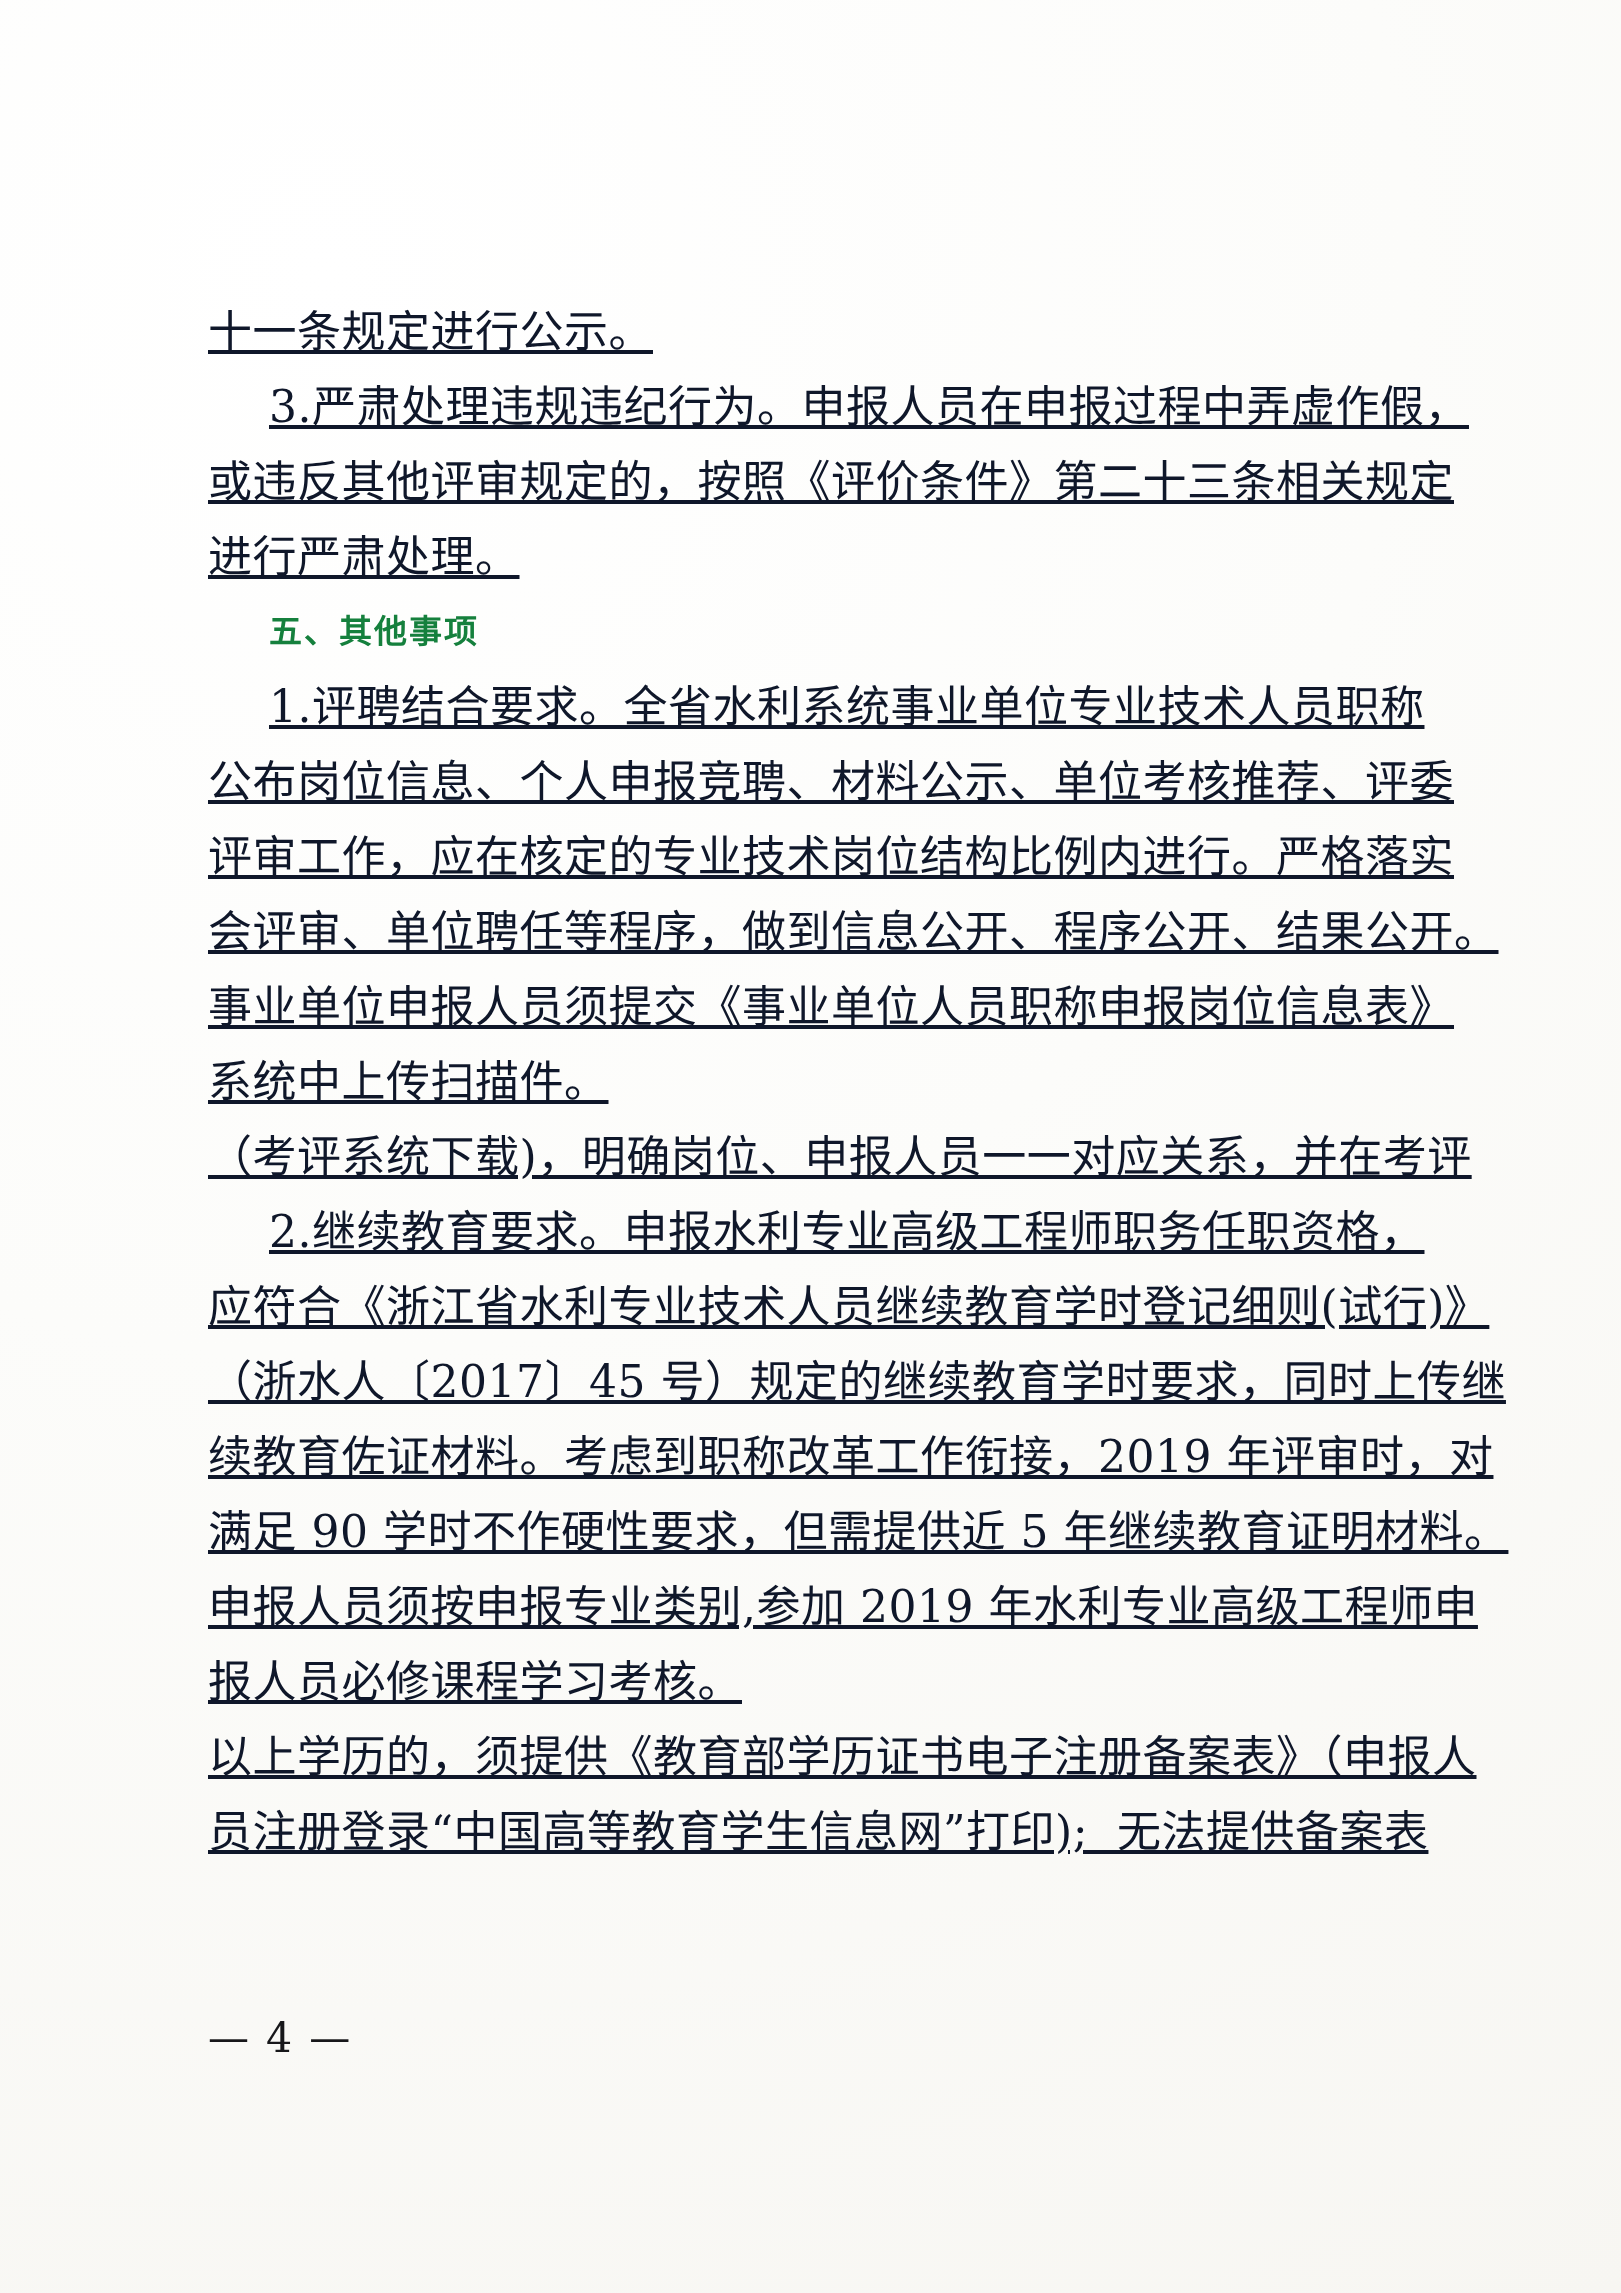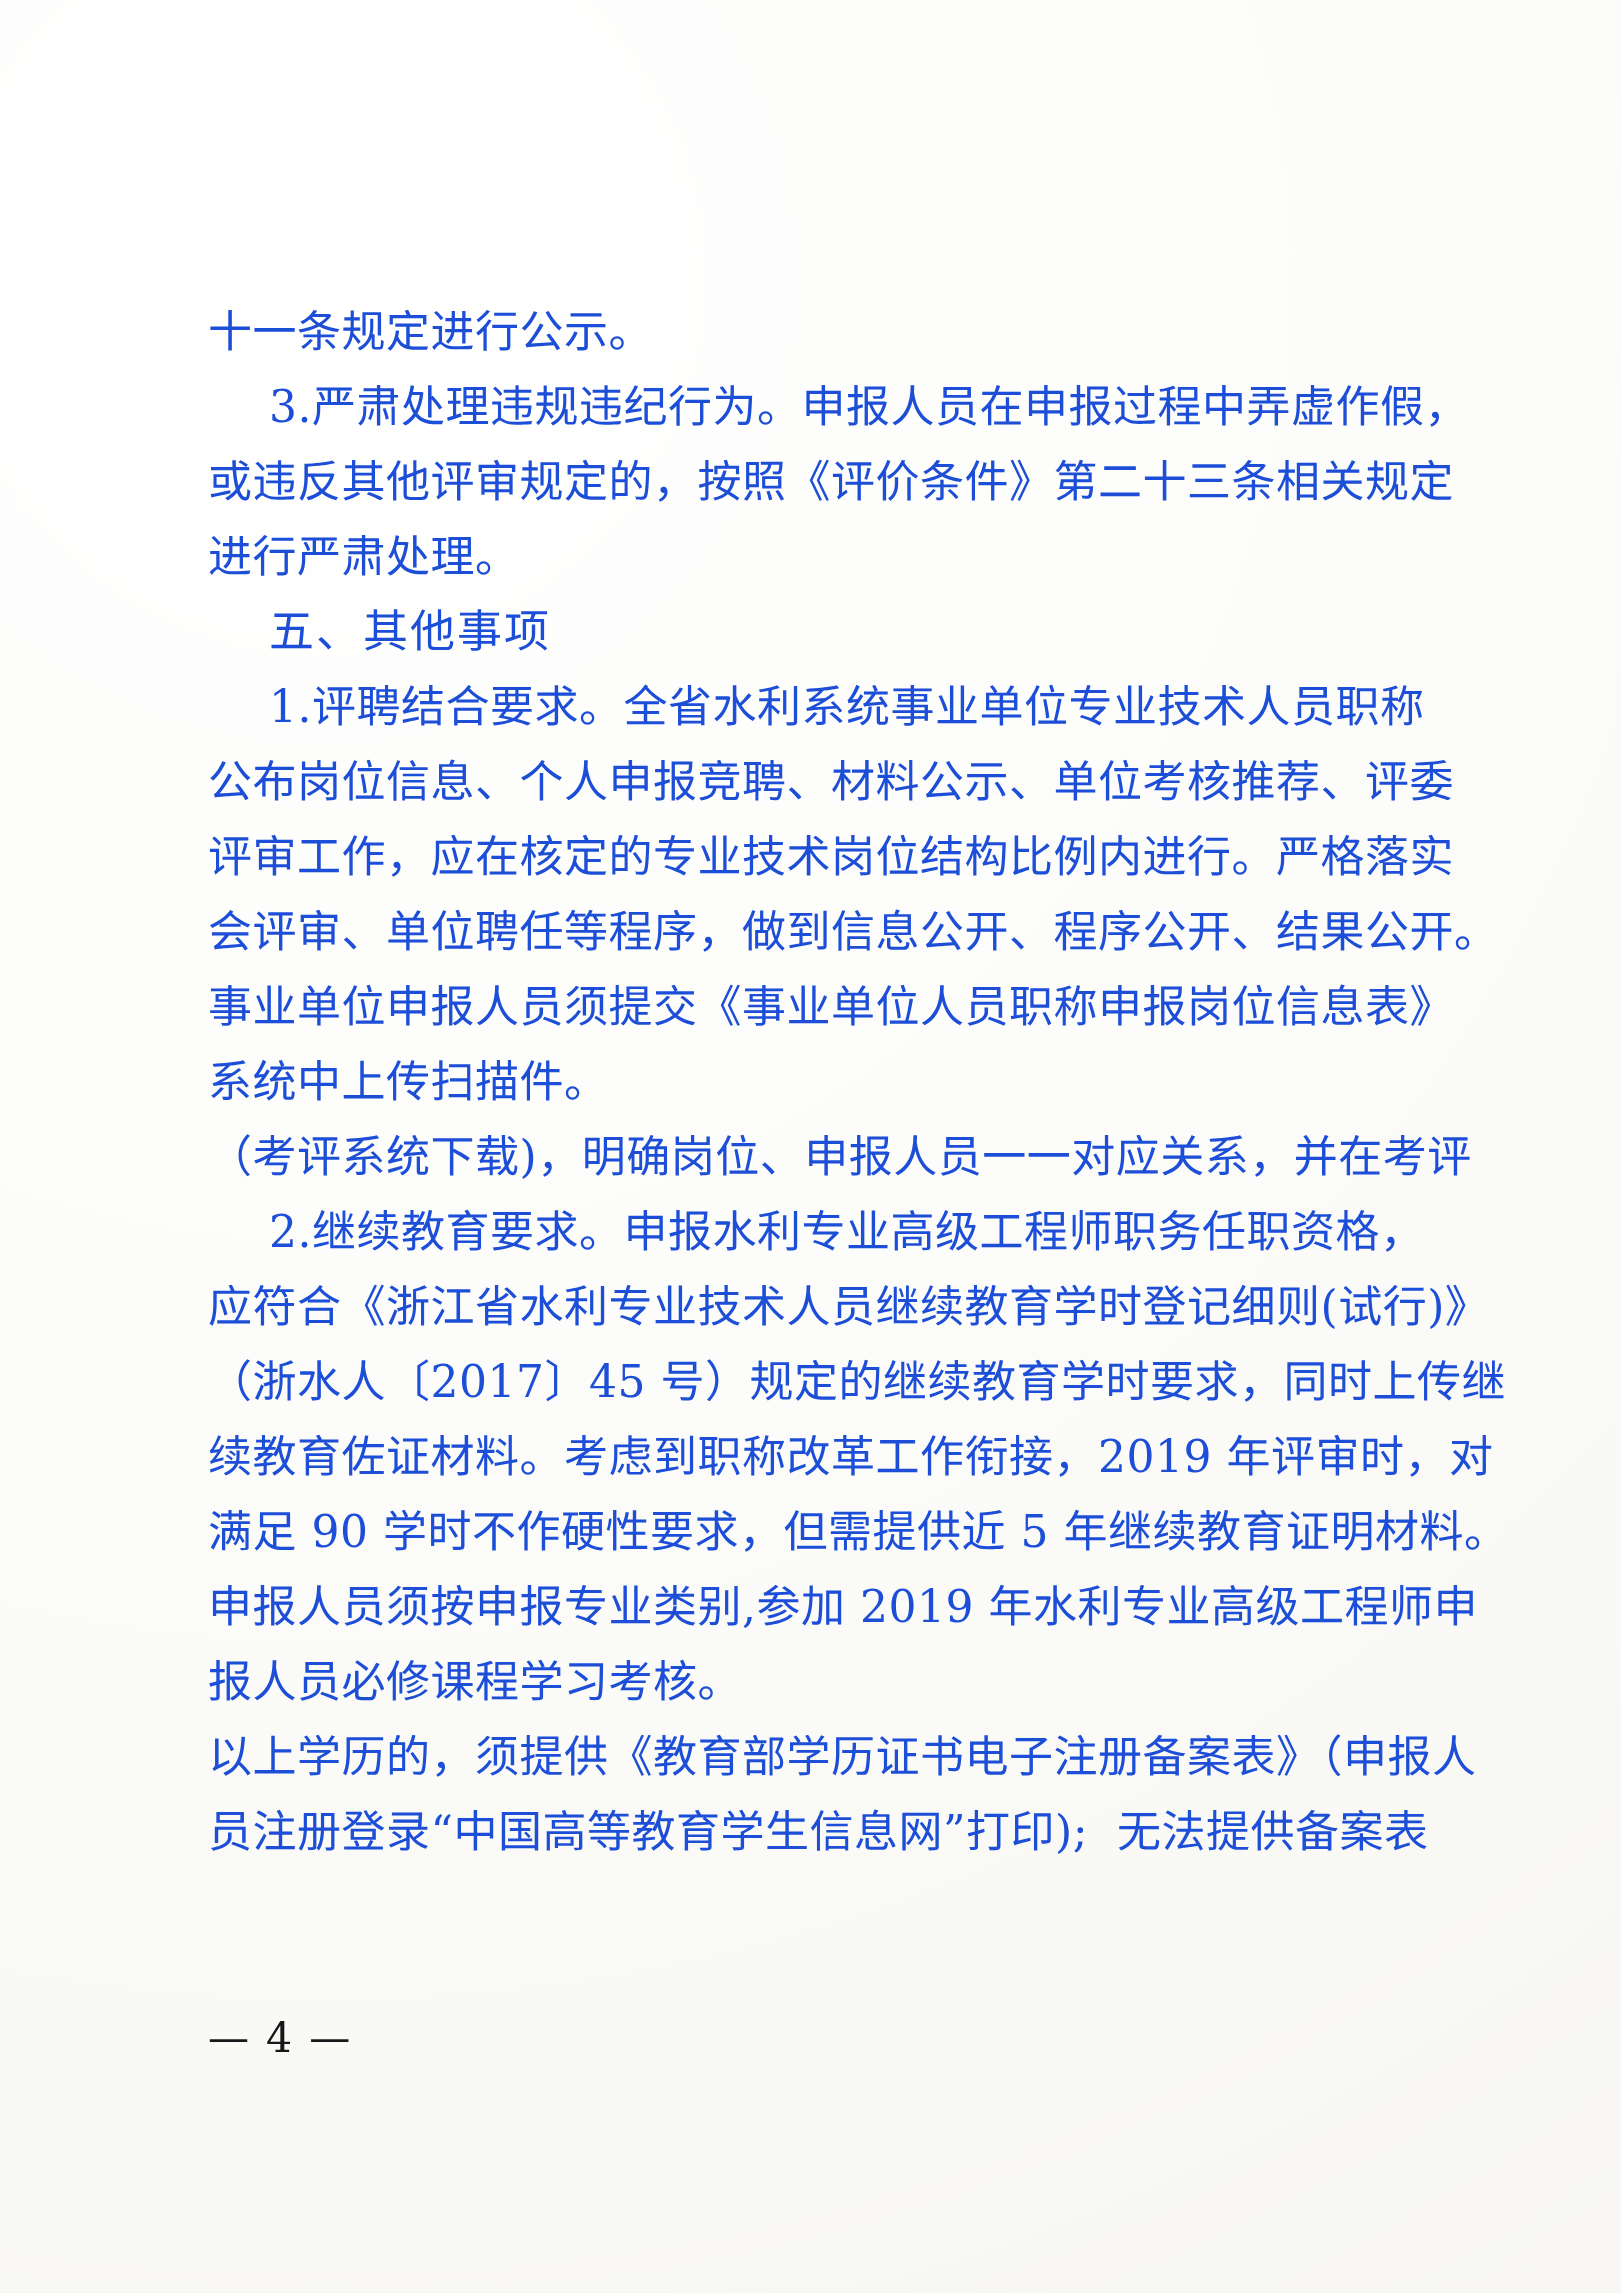--- a/index.html
+++ b/index.html
@@ -36,33 +36,34 @@
     position: absolute;
     left: 208px;
     top: 294px;
     width: 1157px;
   }
   .line {
     font-size: 44px;
     line-height: 75px;
     letter-spacing: 0.5px;
     white-space: pre;
-    color: #1d4ed8;
+    color: #0f172a;
     font-weight: 500;
+    text-decoration: underline;
   }
   .indent {
     text-indent: 61px;
   }
   .heading {
-    font-size: 45px;
+    font-size: 33px;
     line-height: 75px;
-    font-weight: 400;
+    font-weight: 700;
     text-indent: 61px;
     letter-spacing: 2px;
-    color: #1d4ed8;
+    color: #15803d;
   }
   .footer {
     position: absolute;
     left: 208px;
     top: 2014px;
     width: 1157px;
     text-align: left;
     font-size: 41px;
     letter-spacing: 2px;
     color: #17171a;

